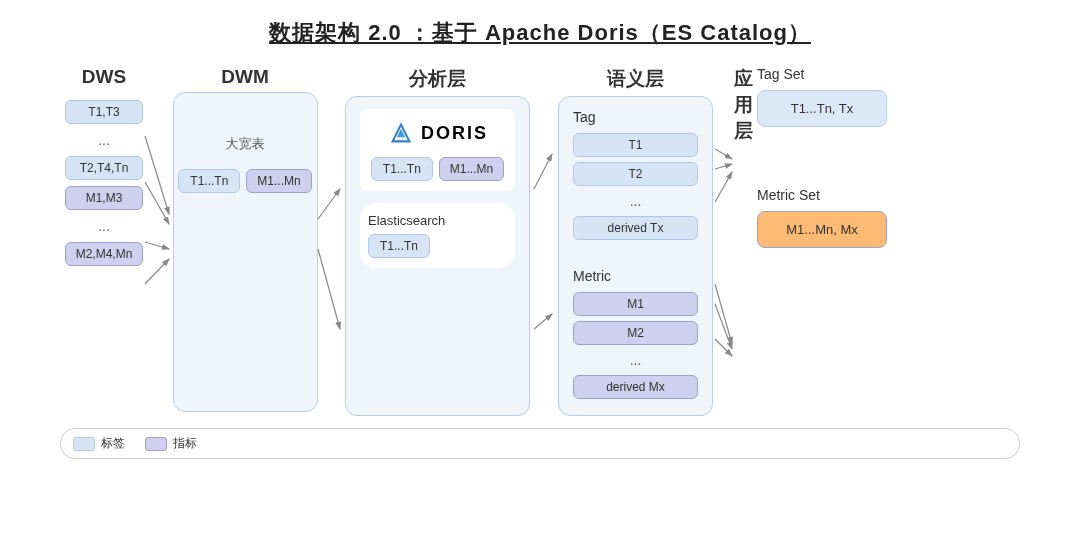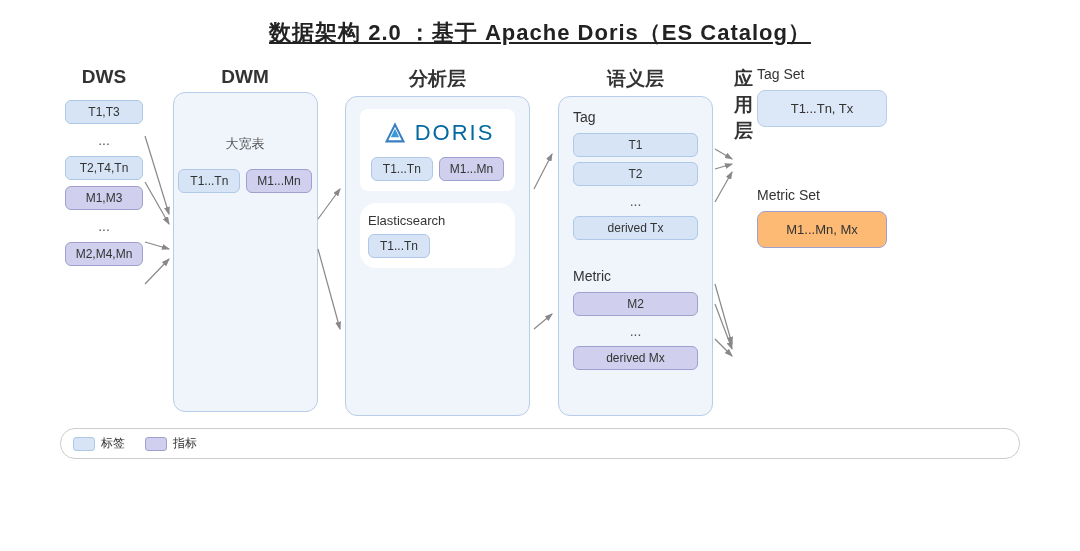--- a/index.html
+++ b/index.html
@@ -91,23 +91,23 @@
       display: flex;
       align-items: center;
       gap: 6px;
       margin-bottom: 4px;
     }
     .doris-icon {
       width: 28px;
       height: 28px;
     }
     .doris-text {
-      font-size: 22px;
-      font-weight: 400;
-      color: #0369a1;
+      font-size: 18px;
+      font-weight: 700;
+      color: #000000;
       letter-spacing: 2px;
     }
     .doris-section {
       display: flex;
       flex-direction: column;
       align-items: center;
       width: 100%;
       background: #fff;
       border-radius: 8px;
       padding: 10px 8px;
@@ -348,20 +348,21 @@
           <div class="semantic-section-title">Tag</div>
           <div class="semantic-chips">
             <div class="tag-chip">T1</div>
             <div class="tag-chip">T2</div>
             <div class="dots-text">...</div>
             <div class="tag-chip">derived Tx</div>
           </div>
           <div class="section-divider"></div>
           <div class="semantic-section-title">Metric</div>
           <div class="semantic-chips">
+            <div class="metric-chip">M1</div>
             <div class="metric-chip">M2</div>
             <div class="dots-text">...</div>
             <div class="metric-chip">derived Mx</div>
           </div>
         </div>
       </div>
 
       <div style="width:16px;"></div>
 
       <div class="col-app">

